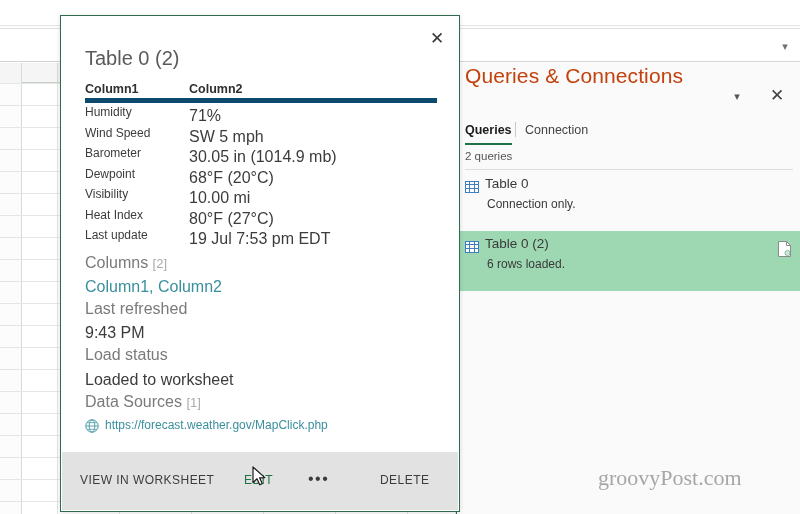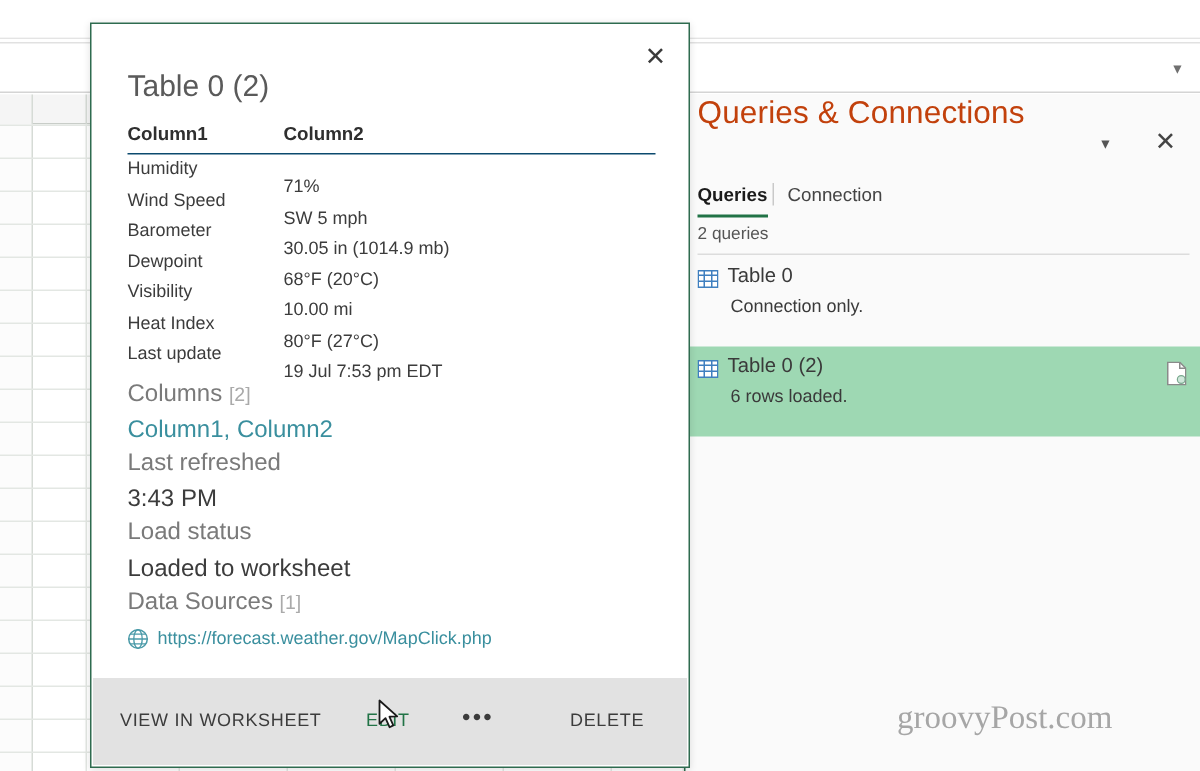--- a/index.html
+++ b/index.html
@@ -165,34 +165,34 @@
   .peek-title {
     position: absolute; left: 24px; top: 31px;
     font-size: 20px; color: #5a5a5a; font-weight: 400; white-space: nowrap;
   }
 
   .peek-table {
     position: absolute; left: 24px; top: 66px; width: 352px;
   }
   .pt-head {
     position: relative; height: 21px;
-    border-bottom: 1px solid #0c4a6e;
+    border-bottom: 5px solid #0c4a6e;
   }
   .pt-h {
     position: absolute; top: 0; font-size: 12.5px; color: #2f2f2f;
     font-weight: bold; white-space: nowrap;
   }
   .pt-row { position: relative; height: 20.5px; }
   .pt-c1 {
     position: absolute; left: 0; top: 2px;
     font-size: 12px; color: #3c3c3c; white-space: nowrap;
   }
   .pt-c2 {
-    position: absolute; left: 104px; top: 14px;
-    font-size: 12px; color: #3c3c3c; white-space: nowrap;
+    position: absolute; left: 104px; top: 4px;
+    font-size: 16px; color: #3c3c3c; white-space: nowrap;
   }
 
   .sec-title {
     position: absolute; left: 24px;
     font-size: 16px; color: #7a7a7a; font-weight: 400; white-space: nowrap;
   }
   .sec-title .cnt { color: #aaaaaa; font-size: 13px; }
   .sec-val {
     position: absolute; left: 24px;
     font-size: 16px; color: #3c3c3c; white-space: nowrap;
@@ -388,21 +388,21 @@
       </div>
     </div>
 
     <div class="sec-title" style="top:238px;">
       <span>Columns</span>
       <span class="cnt">[2]</span>
     </div>
     <div class="sec-val link" style="top:262px;">Column1, Column2</div>
 
     <div class="sec-title" style="top:284px;">Last refreshed</div>
-    <div class="sec-val" style="top:308px;">3:43 PM</div>
+    <div class="sec-val" style="top:308px;">9:43 PM</div>
 
     <div class="sec-title" style="top:330px;">Load status</div>
     <div class="sec-val" style="top:355px;">Loaded to worksheet</div>
 
     <div class="sec-title" style="top:377px;">
       <span>Data Sources</span>
       <span class="cnt">[1]</span>
     </div>
     <div class="src-row" style="top:402px;">
       <span class="globe-icon">

